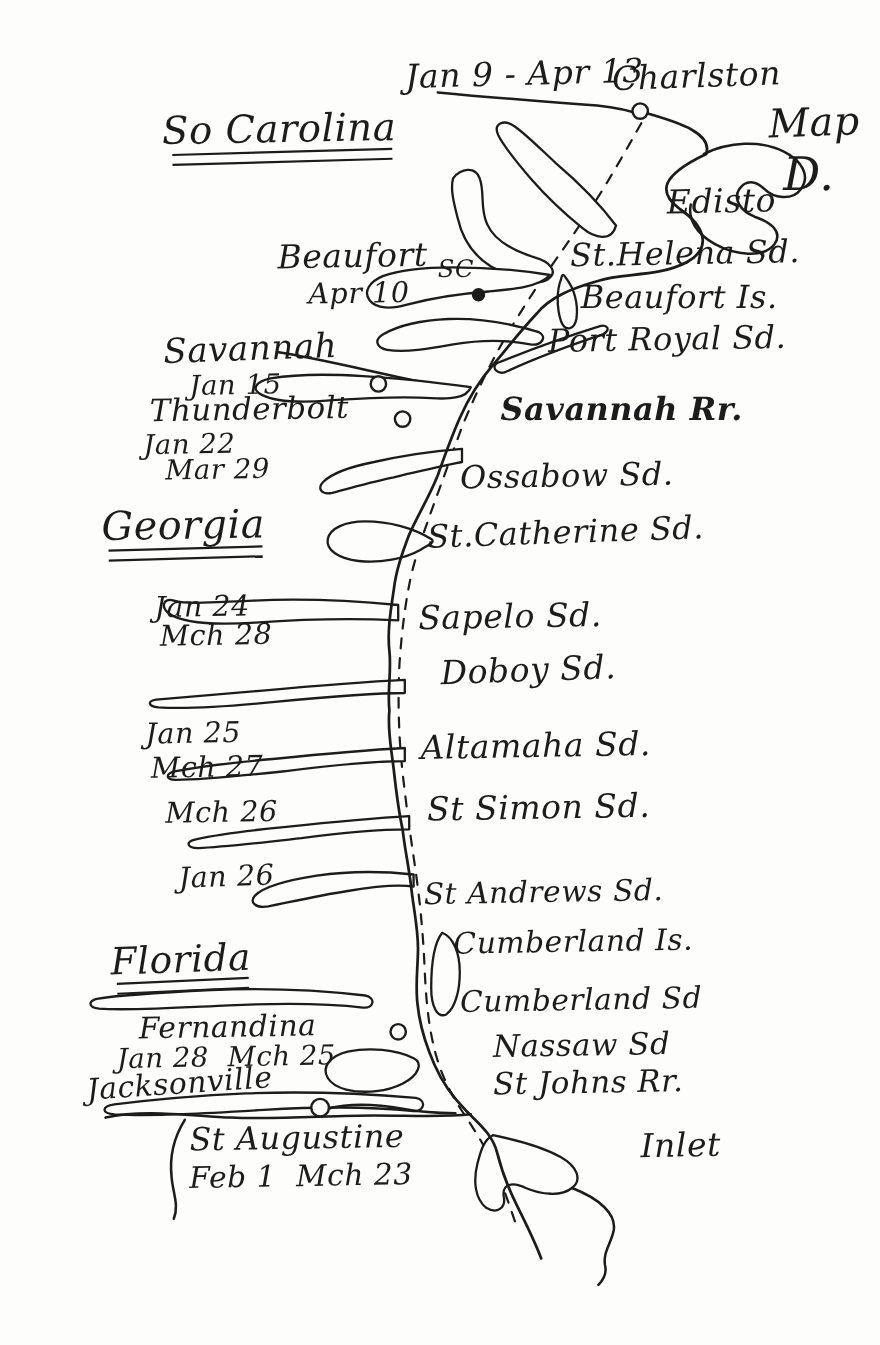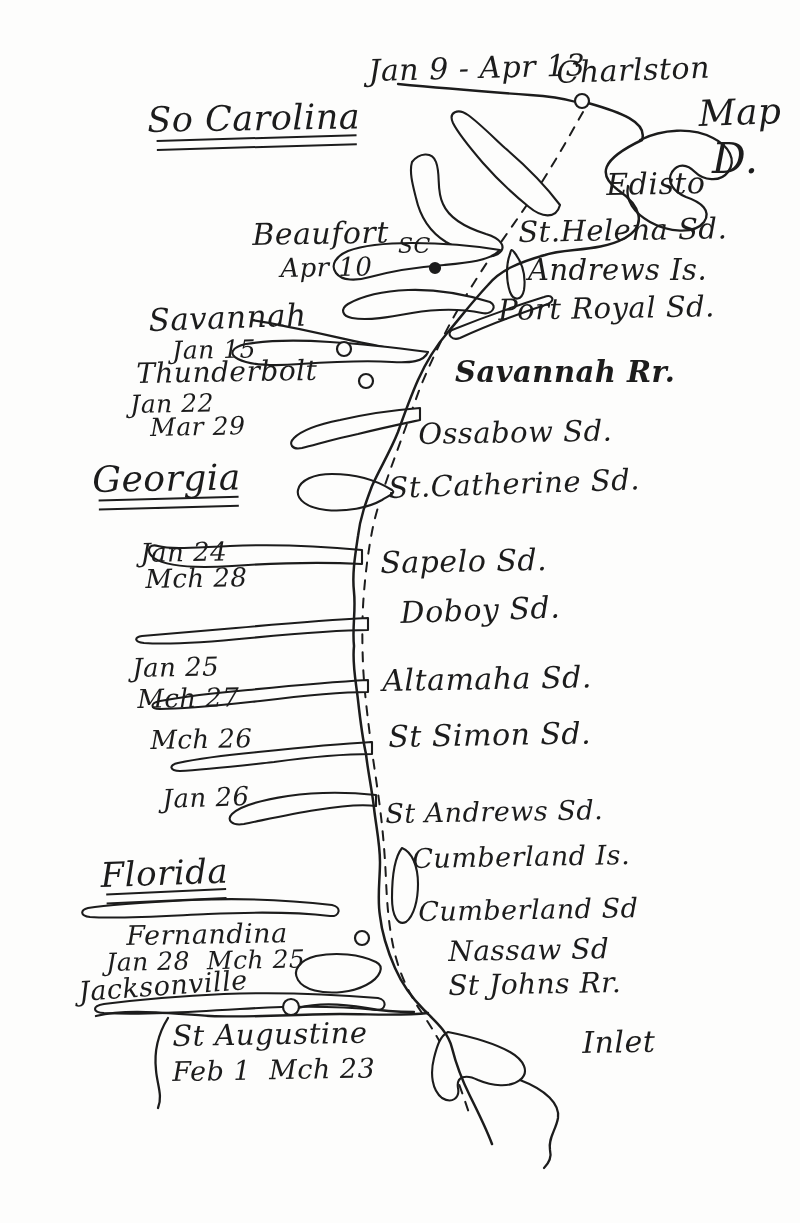--- a/index.html
+++ b/index.html
@@ -95,21 +95,21 @@
       <div class="lbl" style="left: 368px; top: 56px; font-size: 30px; transform: rotate(-1.5deg);">Jan 9 - Apr 13</div>
       <div class="lbl" style="left: 556px; top: 58px; font-size: 30px; transform: rotate(-2deg);">Charlston</div>
       <div class="lbl" style="left: 698px; top: 96px; font-size: 36px; transform: rotate(-2deg);">Map</div>
       <div class="lbl" style="left: 712px; top: 138px; font-size: 42px;">D.</div>
       <div class="lbl region" style="left: 147px; top: 103px; font-size: 35px; transform: rotate(-1deg);">So Carolina</div>
       <div class="lbl" style="left: 606px; top: 170px; font-size: 30px; transform: rotate(-1deg);">Edisto</div>
       <div class="lbl" style="left: 252px; top: 220px; font-size: 30px; transform: rotate(-1deg);">Beaufort</div>
       <div class="lbl" style="left: 398px; top: 235px; font-size: 22px;">SC</div>
       <div class="lbl" style="left: 280px; top: 255px; font-size: 26px; transform: rotate(-1deg);">Apr 10</div>
       <div class="lbl" style="left: 518px; top: 218px; font-size: 29px; transform: rotate(-1deg);">St.Helena Sd.</div>
-      <div class="lbl" style="left: 528px; top: 256px; font-size: 29px;">Andrews Is.</div>
+      <div class="lbl" style="left: 528px; top: 256px; font-size: 29px;">Beaufort Is.</div>
       <div class="lbl" style="left: 498px; top: 296px; font-size: 29px; transform: rotate(-1deg);">Port Royal Sd.</div>
       <div class="lbl" style="left: 148px; top: 305px; font-size: 31px; transform: rotate(-2deg);">Savannah</div>
       <div class="lbl" style="left: 172px; top: 338px; font-size: 25px; transform: rotate(-1deg);">Jan 15</div>
       <div class="lbl" style="left: 136px; top: 360px; font-size: 28px; transform: rotate(-1deg);">Thunderbolt</div>
       <div class="lbl" style="left: 130px; top: 392px; font-size: 25px; transform: rotate(-1deg);">Jan 22</div>
       <div class="lbl" style="left: 150px; top: 415px; font-size: 25px; transform: rotate(-1deg);">Mar 29</div>
       <div class="lbl" style="left: 455px; top: 358px; font-size: 29px; font-weight: bold;">Savannah Rr.</div>
       <div class="lbl" style="left: 418px; top: 420px; font-size: 29px; transform: rotate(-1deg);">Ossabow Sd.</div>
       <div class="lbl region" style="left: 92px; top: 462px; font-size: 36px; transform: rotate(-1deg);">Georgia</div>
       <div class="lbl" style="left: 388px; top: 474px; font-size: 29px; transform: rotate(-2deg);">St.Catherine Sd.</div>

